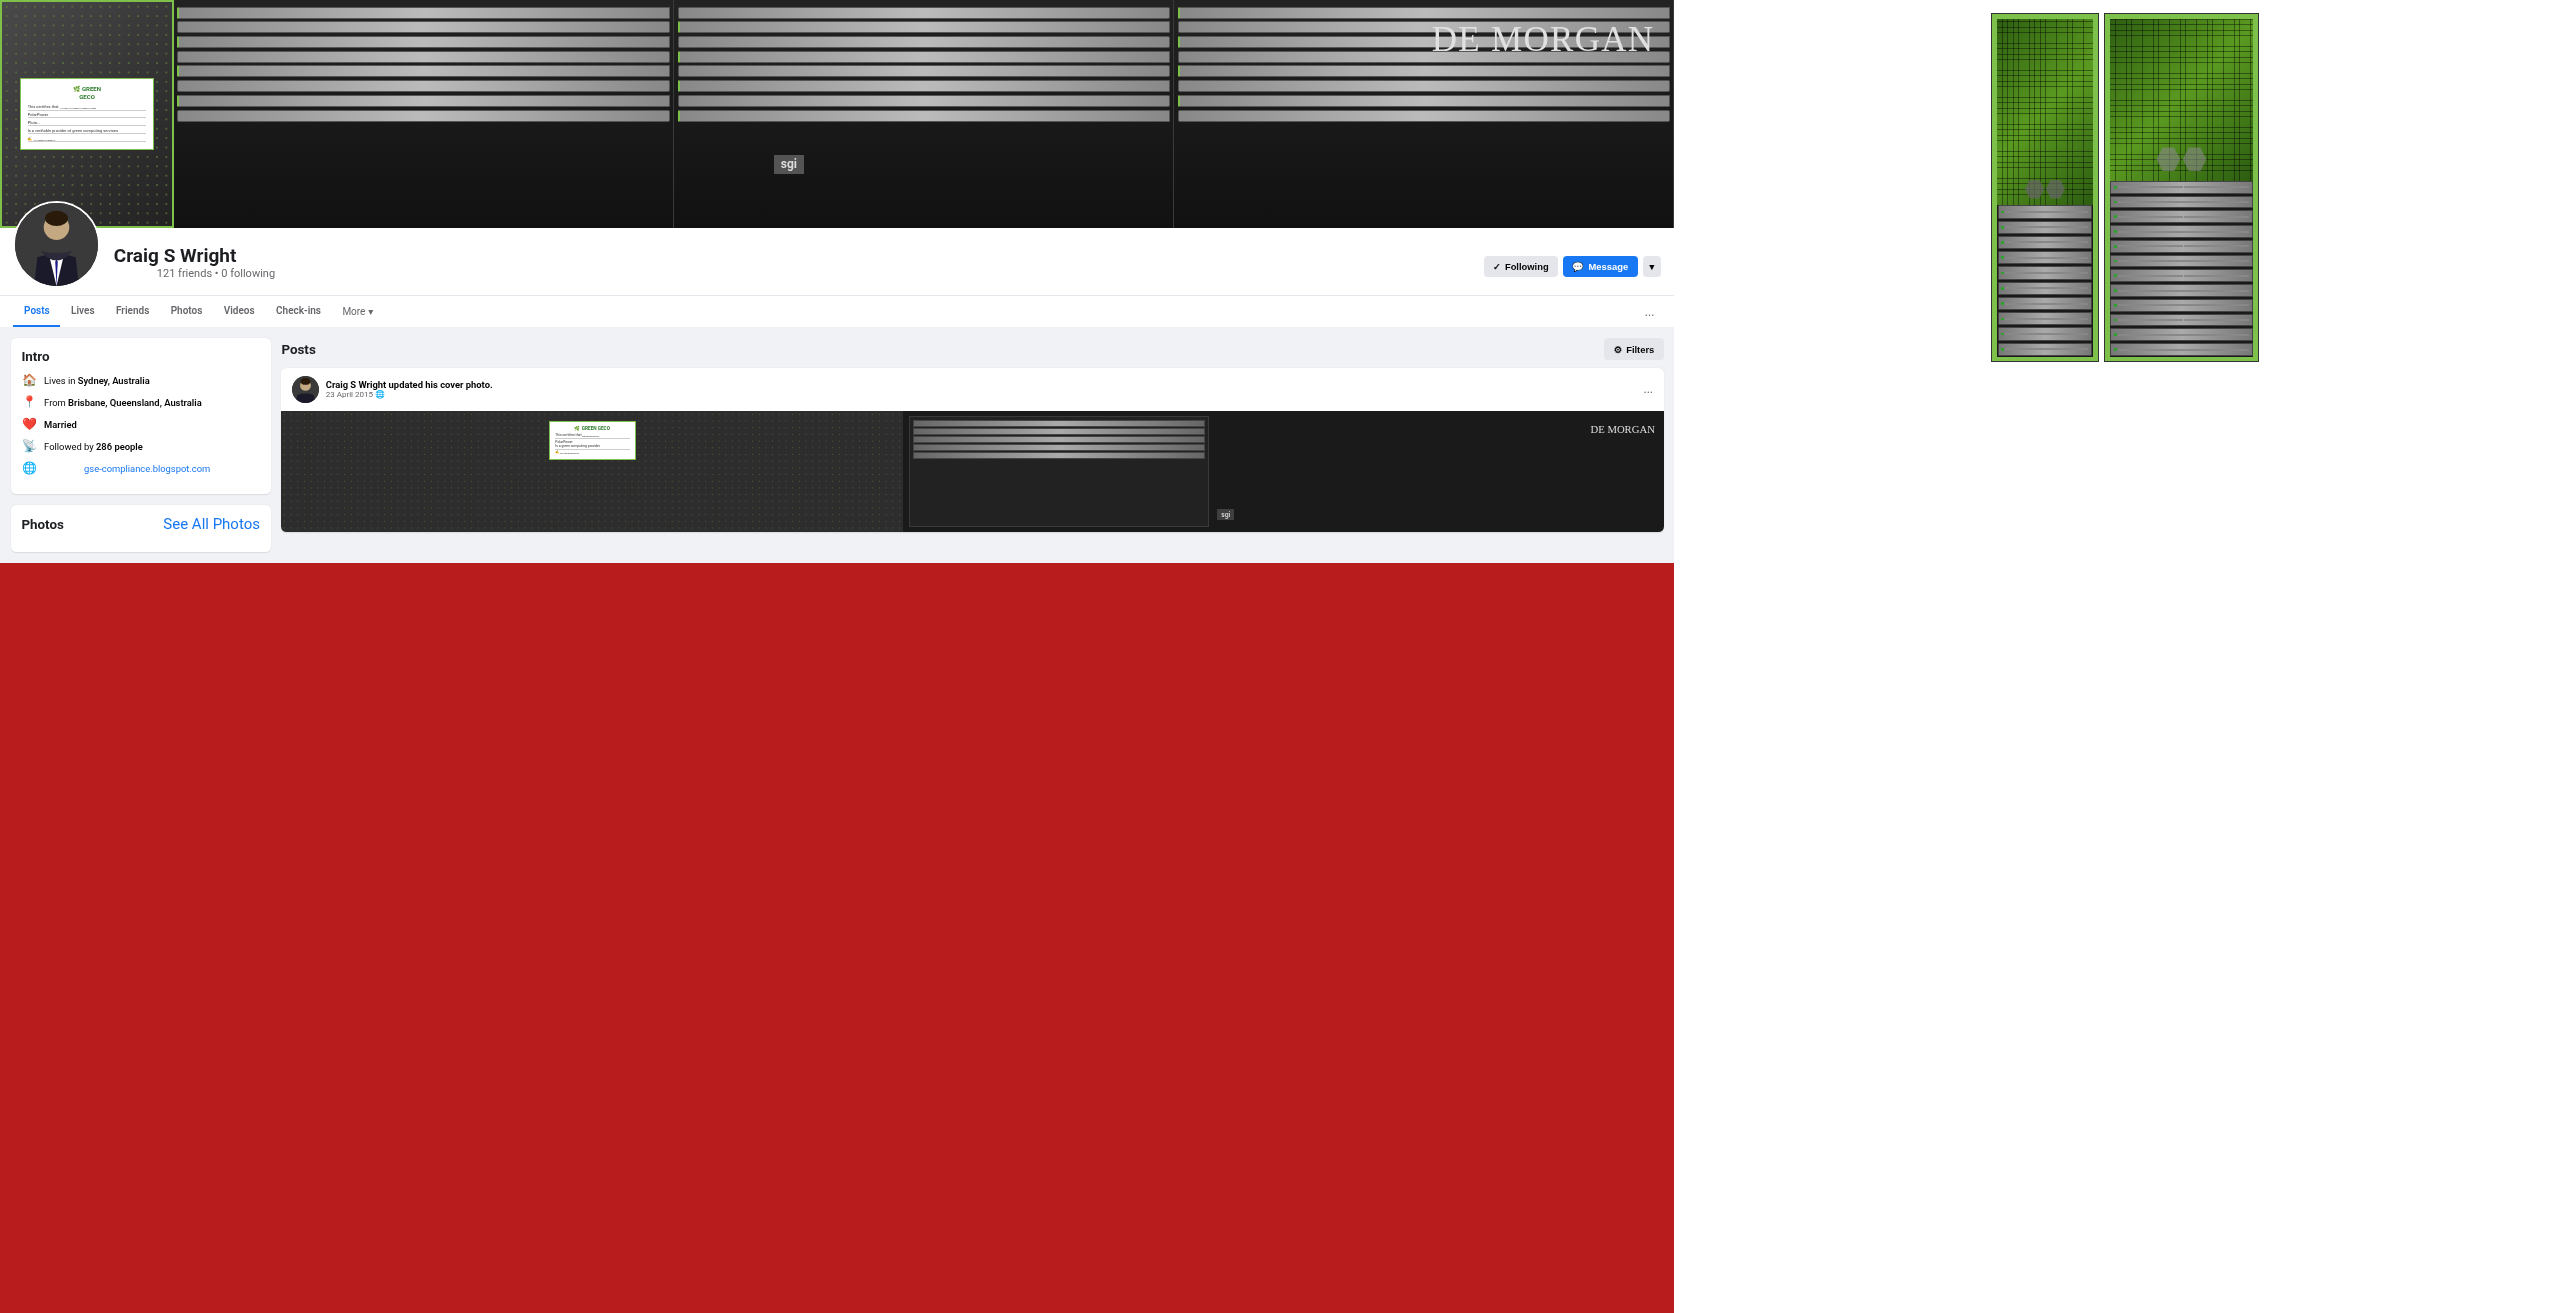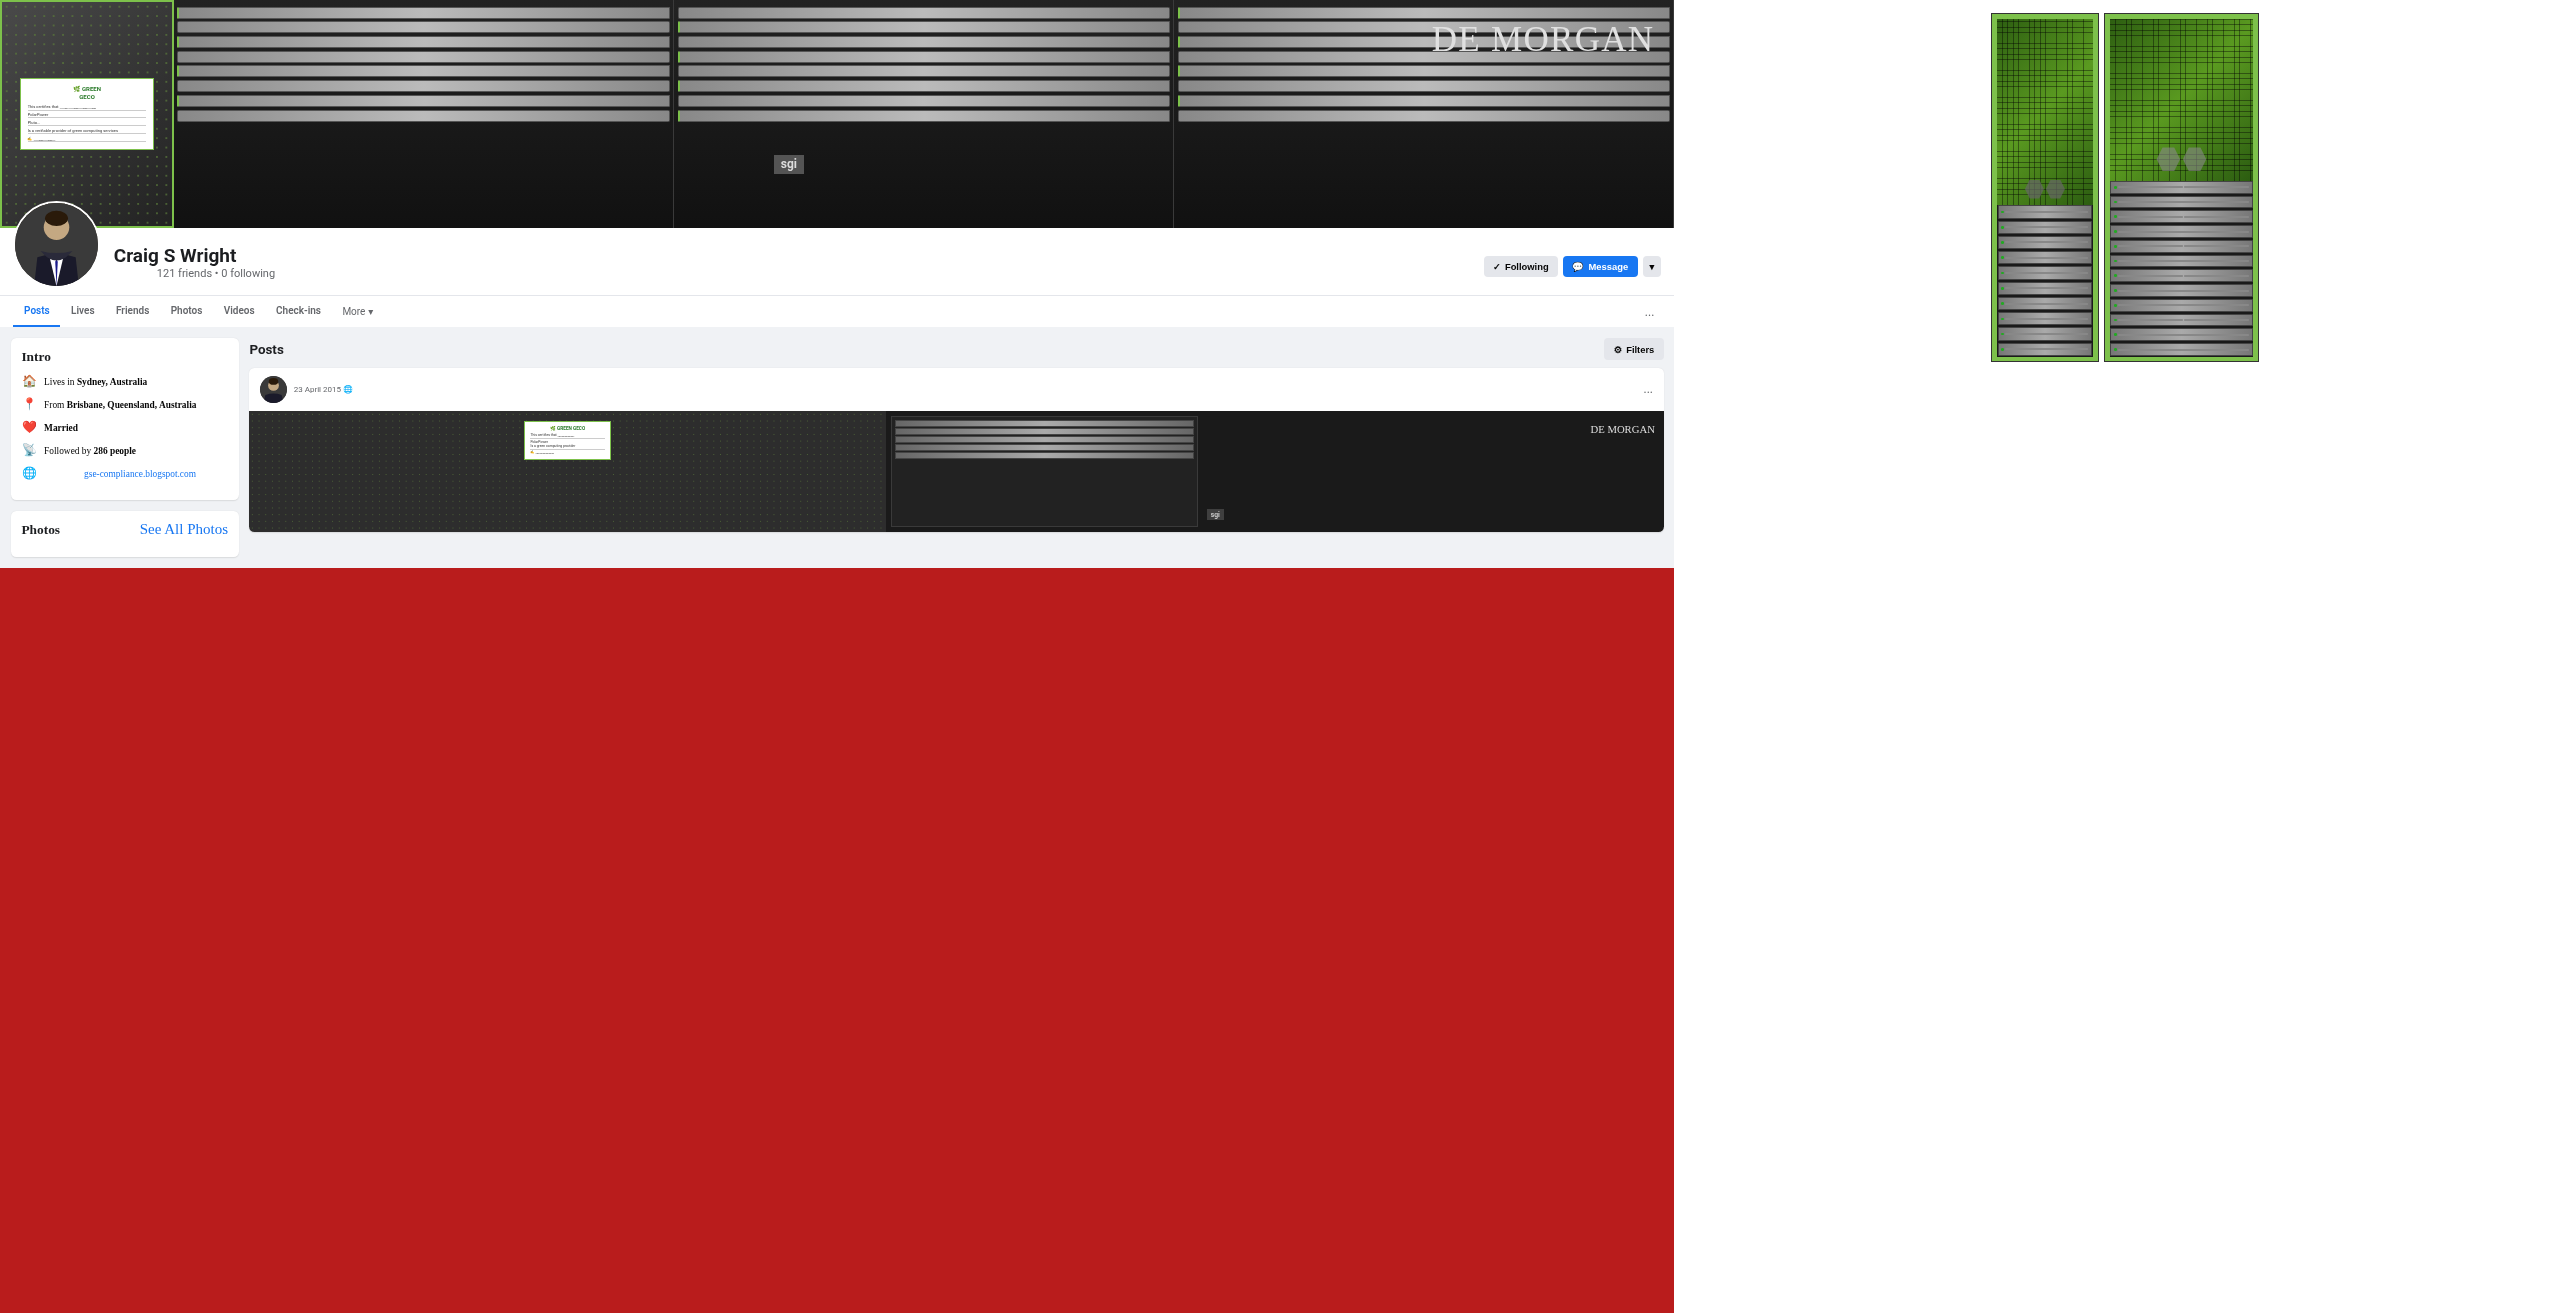--- a/index.html
+++ b/index.html
@@ -282,23 +282,22 @@
     
     .profile-content {
       display: flex;
       gap: 10.7px;
       padding: 10.7px 10.7px;
       background: #f0f2f5;
     }
 
     
     .sidebar-left {
-      width: 228px;
+      width: 260px;
       flex-shrink: 0;
-      font-family: Liberation Serif, serif;
     }
 
     .intro-card {
       background: white;
       border-radius: 5.4px;
       padding: 10.7px;
       box-shadow: 0 0.7px 1.3px rgba(0,0,0,0.1);
       margin-bottom: 10.7px;
     }
 
@@ -708,20 +707,25 @@
         <div class="post-header">
           <div class="post-avatar">
             <svg width="27" height="27" viewBox="0 0 40 40">
               <rect width="40" height="40" fill="#3a3a3a" rx="20"></rect>
               <circle cx="20" cy="14" r="8" fill="#c4a882"></circle>
               <ellipse cx="20" cy="8" rx="7" ry="5" fill="#2a1a0a"></ellipse>
               <path d="M5 40 L8 28 Q20 24 32 28 L35 40 Z" fill="#1a1a2a"></path>
             </svg>
           </div>
           <div class="post-meta">
+            <div class="post-author">
+              <span>Craig S Wright</span>
+              <span> </span>
+              <span>updated his cover photo.</span>
+            </div>
             <div class="post-date">
               <span>23 April 2015</span>
               <span>🌐</span>
             </div>
           </div>
           <div class="post-more">...</div>
         </div>
 
         <div class="post-images">
           <div class="post-img-left">

